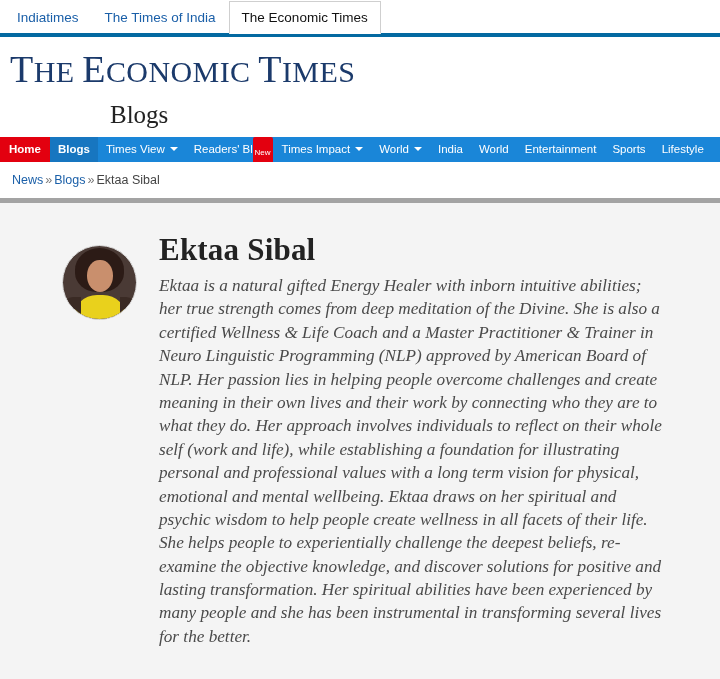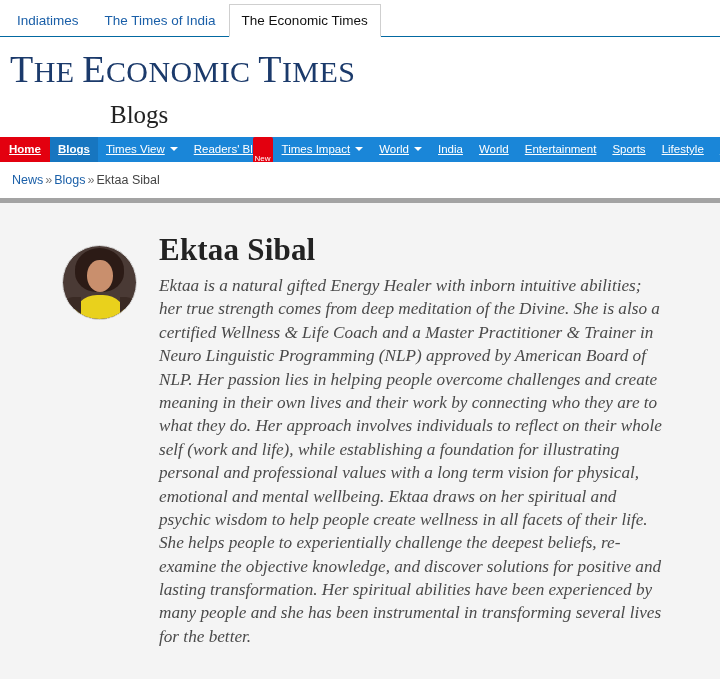--- a/index.html
+++ b/index.html
@@ -14,21 +14,21 @@
     height: 679px;
     overflow: hidden;
     background: #ffffff;
   }
 
   
   .site-tabs {
     display: flex;
     align-items: flex-end;
     height: 37px;
-    border-bottom: 1px solid #0369a1;
+    border-bottom: 4px solid #0369a1;
     background: #ffffff;
     padding-left: 4px;
     box-sizing: border-box;
   }
   .site-tab {
     font-size: 13.5px;
     color: #1a5fa8;
     padding: 8px 12px 9px 12px;
     line-height: 1;
     white-space: nowrap;
@@ -79,21 +79,20 @@
     overflow: hidden;
     white-space: nowrap;
   }
   .nav-item {
     display: flex;
     align-items: center;
     padding: 0 8px;
     cursor: pointer;
     position: relative;
     color: #ffffff;
-    text-decoration: underline;
   }
   .nav-item.home {
     background: #e3000f;
     font-weight: bold;
     padding: 0 9px;
   }
   .nav-item.current {
     background: #1776c0;
     font-weight: bold;
   }
@@ -107,21 +106,21 @@
     border-top: 4px solid #ffffff;
   }
   .nav-badge {
     position: absolute;
     top: 0px;
     right: 1px;
     background: #e3000f;
     color: #ffffff;
     font-size: 8px;
     line-height: 9px;
-    padding: 17px 2px;
+    padding: 11px 2px;
     border-radius: 2px;
   }
 
   
   .breadcrumb {
     font-size: 12.5px;
     color: #444444;
     padding: 11px 0 11px 12px;
     background: #ffffff;
     border-bottom: 5px solid #a3a3a3;

